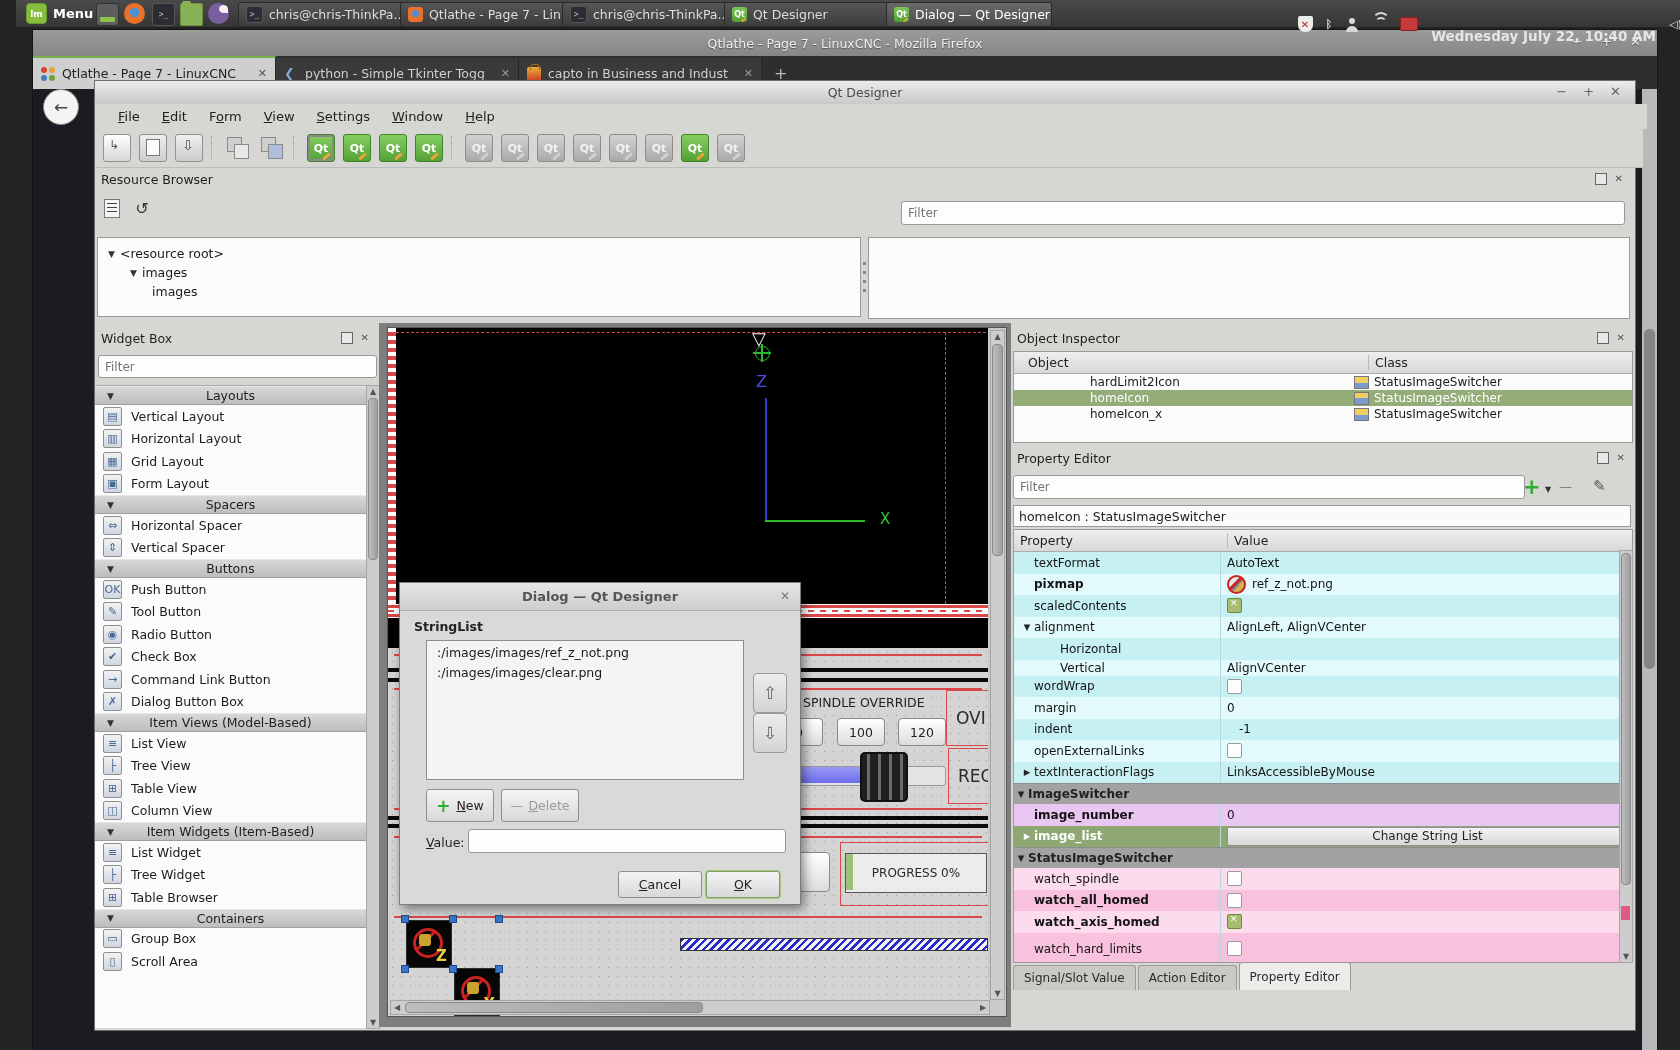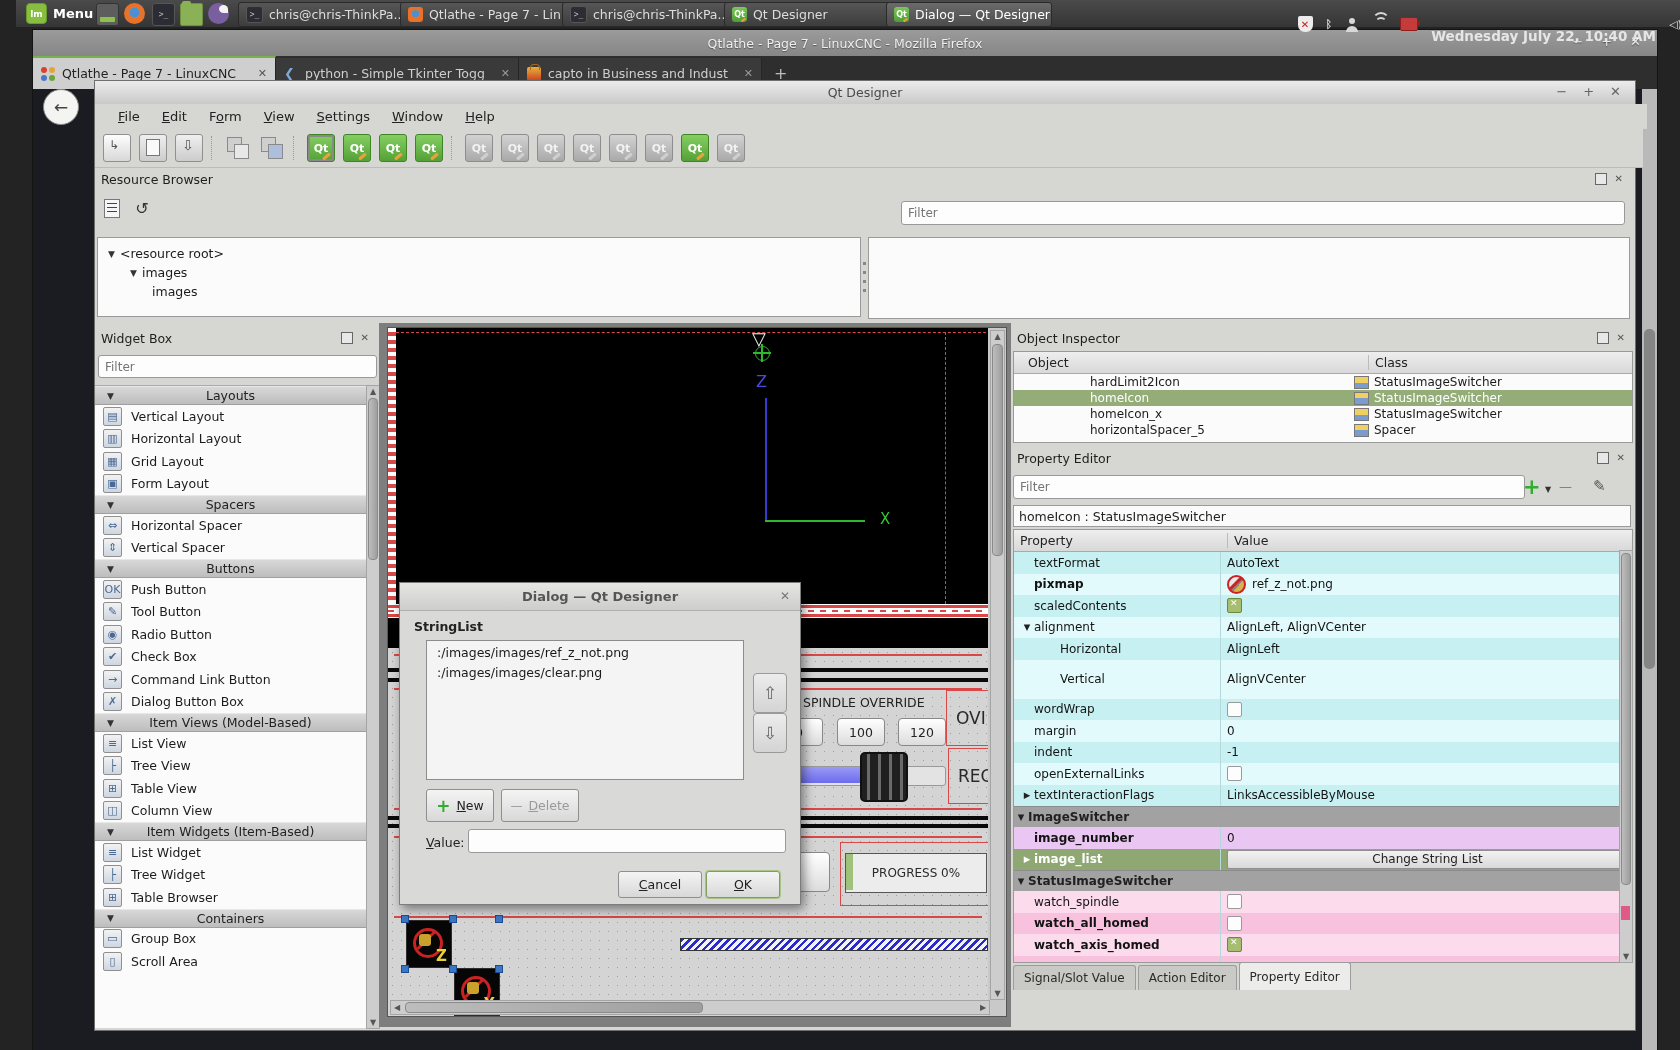--- a/index.html
+++ b/index.html
@@ -512,27 +512,20 @@
                 <span>StatusImageSwitcher</span>
               </span>
             </div>
             <div class="oi-row">
               <span style="padding-left: 76px; width: 264px; overflow: hidden; flex: 0 0 auto;">homeIcon_x</span>
               <span style="display: flex; align-items: center;">
                 <span class="cls-icon"></span>
                 <span>StatusImageSwitcher</span>
               </span>
             </div>
-            <div class="oi-row">
-              <span style="padding-left: 76px; width: 264px; overflow: hidden; flex: 0 0 auto;">horizontalSpacer_5</span>
-              <span style="display: flex; align-items: center;">
-                <span class="cls-icon"></span>
-                <span>Spacer</span>
-              </span>
-            </div>
           </div>
       </div>
     </div>
 
     <div class="abs" style="left:916px;top:364px;width:624px;height:545px;">
       <div class="abs dock-title" style="left:6px;top:6px;">Property Editor</div>
       <div class="dock-btns" style="right:10px;top:7px;">
         <span class="dock-btn-float"></span>
         <span>✕</span>
       </div>
@@ -585,25 +578,22 @@
               </div>
               <div class="pcell" style="flex: 1 1 0%; border-right: none;">
                 <span>AlignLeft, AlignVCenter</span>
               </div>
             </div>
             <div class="prow c-dark" style="height: 21.5px;">
               <div class="pcell" style="width: 207px; box-sizing: border-box; flex: 0 0 auto;">
                 <span class="exp"></span>
                 <span style="padding-left: 26px;">Horizontal</span>
               </div>
-              <div class="pcell" style="flex: 1 1 0%; border-right: none;">
-                <span>AlignLeft</span>
-              </div>
-            </div>
-            <div class="prow c-light" style="height: 39px;">
+            </div>
+            <div class="prow c-light" style="height: 16px;">
               <div class="pcell" style="width: 207px; box-sizing: border-box; flex: 0 0 auto;">
                 <span class="exp"></span>
                 <span style="padding-left: 26px;">Vertical</span>
               </div>
               <div class="pcell" style="flex: 1 1 0%; border-right: none;">
                 <span>AlignVCenter</span>
               </div>
             </div>
             <div class="prow c-dark" style="height: 21.5px;">
               <div class="pcell" style="width: 207px; box-sizing: border-box; flex: 0 0 auto;">
@@ -616,21 +606,21 @@
             </div>
             <div class="prow c-light" style="height: 21.5px;">
               <div class="pcell" style="width: 207px; box-sizing: border-box; flex: 0 0 auto;">
                 <span class="exp"></span>
                 <span>margin</span>
               </div>
               <div class="pcell" style="flex: 1 1 0%; border-right: none;">
                 <span>0</span>
               </div>
             </div>
-            <div class="prow c-dark" style="height: 21.5px;">
+            <div class="prow c-dark" style="height: 21.5px; gap: 12px;">
               <div class="pcell" style="width: 207px; box-sizing: border-box; flex: 0 0 auto;">
                 <span class="exp"></span>
                 <span>indent</span>
               </div>
               <div class="pcell" style="flex: 1 1 0%; border-right: none;">
                 <span>-1</span>
               </div>
             </div>
             <div class="prow c-light" style="height: 21.5px;">
               <div class="pcell" style="width: 207px; box-sizing: border-box; flex: 0 0 auto;">

